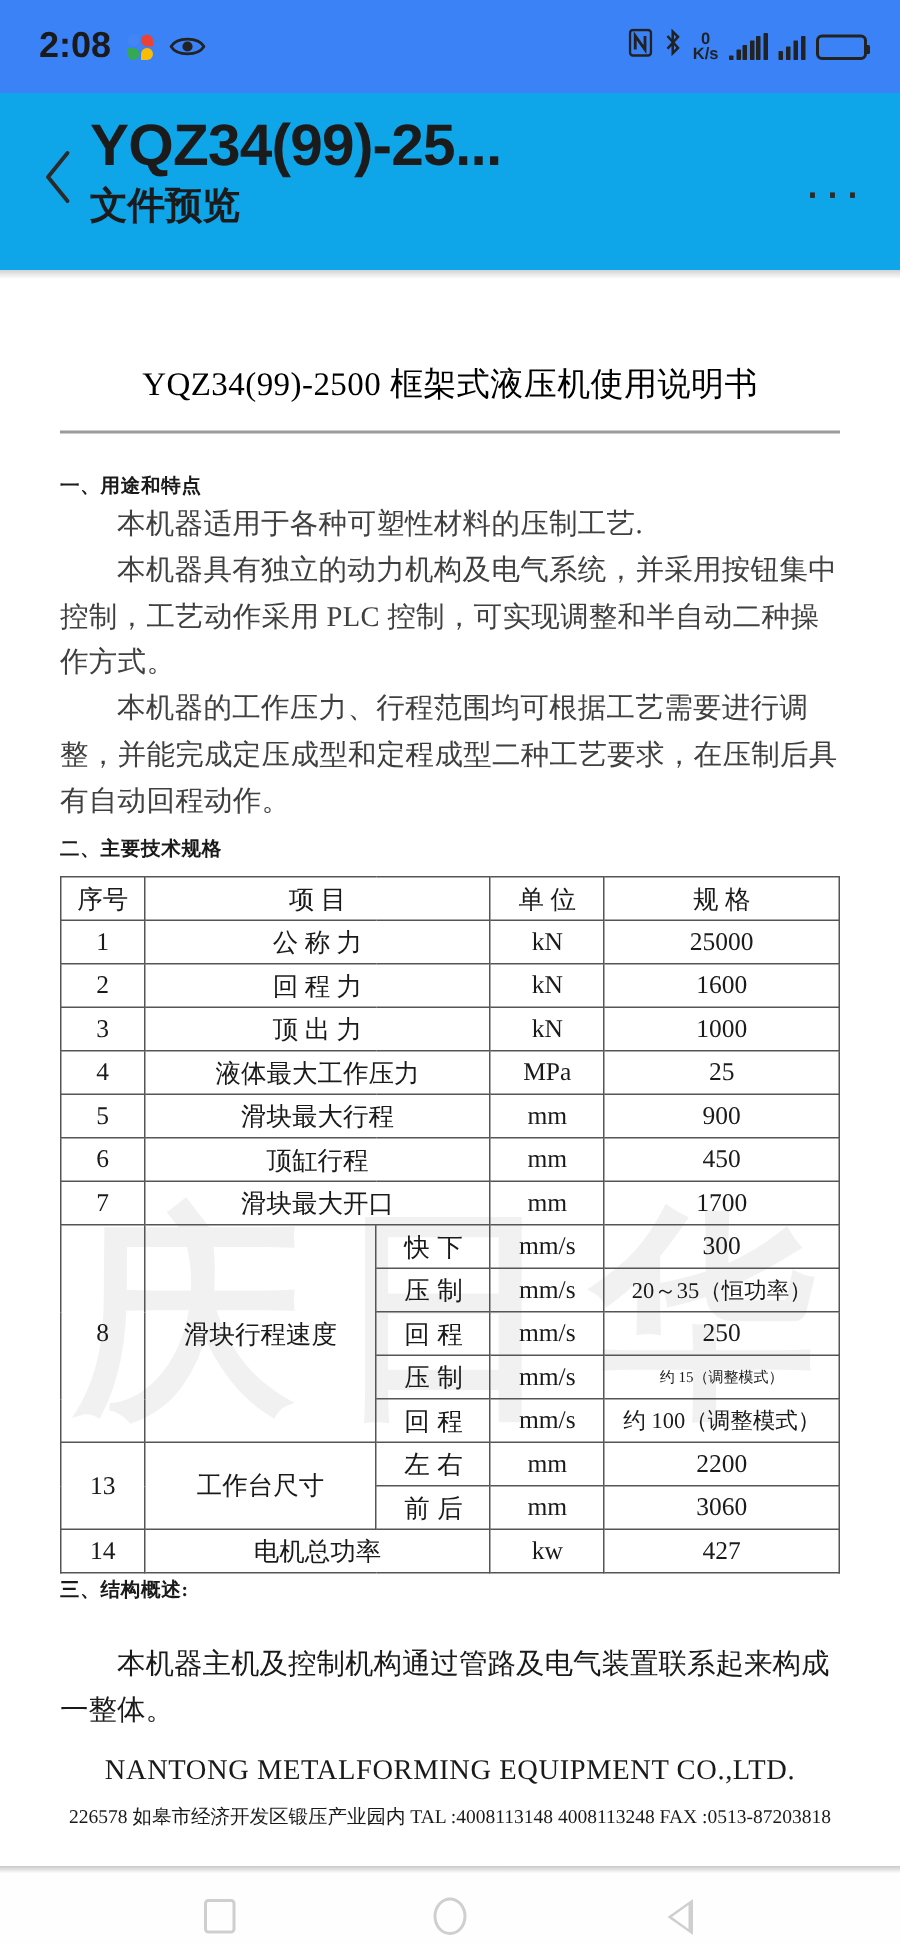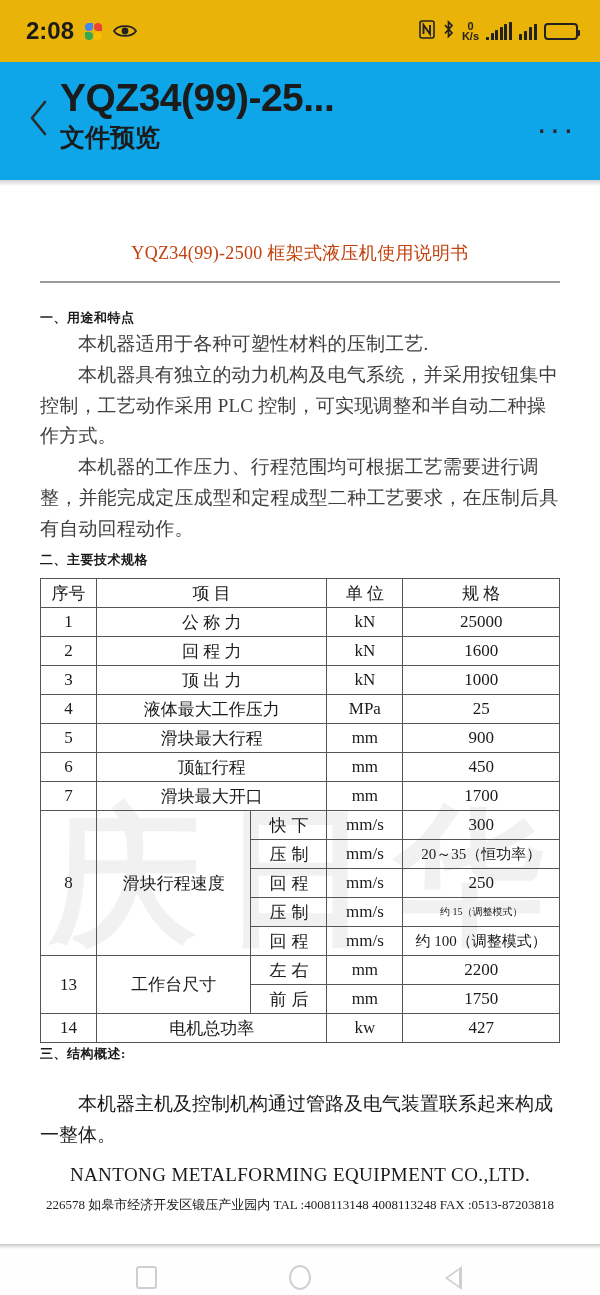--- a/index.html
+++ b/index.html
@@ -6,21 +6,21 @@
   html, body {
     width: 600px; height: 1295px;
     font-family: "Liberation Sans", sans-serif;
     background: #ffffff;
     overflow: hidden;
   }
 
   
   .statusbar {
     height: 62px;
-    background: #eab308;
+    background: #3b82f6;
     display: flex;
     align-items: center;
     justify-content: space-between;
     padding: 0 22px 0 26px;
   }
   .sb-left { display: flex; align-items: center; gap: 11px; }
   .sb-clock { font-size: 24px; font-weight: bold; color: #1a1a1a; letter-spacing: 0px; }
   .sb-right { display: flex; align-items: center; gap: 7px; }
   .icon-pinwheel { width: 17px; height: 17px; position: relative; }
   .icon-pinwheel i { position: absolute; width: 8px; height: 8px; border-radius: 50% 0 50% 50%; }
@@ -117,24 +117,24 @@
     font-weight: bold;
     pointer-events: none;
     z-index: 0;
     letter-spacing: 6px;
   }
   .pagebody { position: relative; z-index: 2; }
 
   .doc-title {
     text-align: center;
     font-family: "Liberation Serif", serif;
-    font-size: 18px;
+    font-size: 22px;
     padding-top: 55px;
     letter-spacing: 0.3px;
-    color: #c2410c;
+    color: #000000;
   }
   .rule {
     border: none;
     border-top: 2px solid #9b9b9b;
     margin: 16px 0 0 0;
   }
 
   .h2 {
     font-family: "Liberation Serif", serif;
     font-size: 13px;
@@ -425,21 +425,21 @@
             <td class="c-spec left-pad">2200</td>
           </tr>
           <tr>
             <td class="c-sub">
               <span class="spread">
                   <span>前</span>
                   <span>后</span>
                 </span>
             </td>
             <td class="c-unit unit-roman">mm</td>
-            <td class="c-spec left-pad">1750</td>
+            <td class="c-spec left-pad">3060</td>
           </tr>
 
           <tr>
             <td class="c-no">14</td>
             <td colspan="2">电机总功率</td>
             <td class="c-unit unit-roman">kw</td>
             <td class="c-spec left-pad">427</td>
           </tr>
         </tbody>
       </table>

